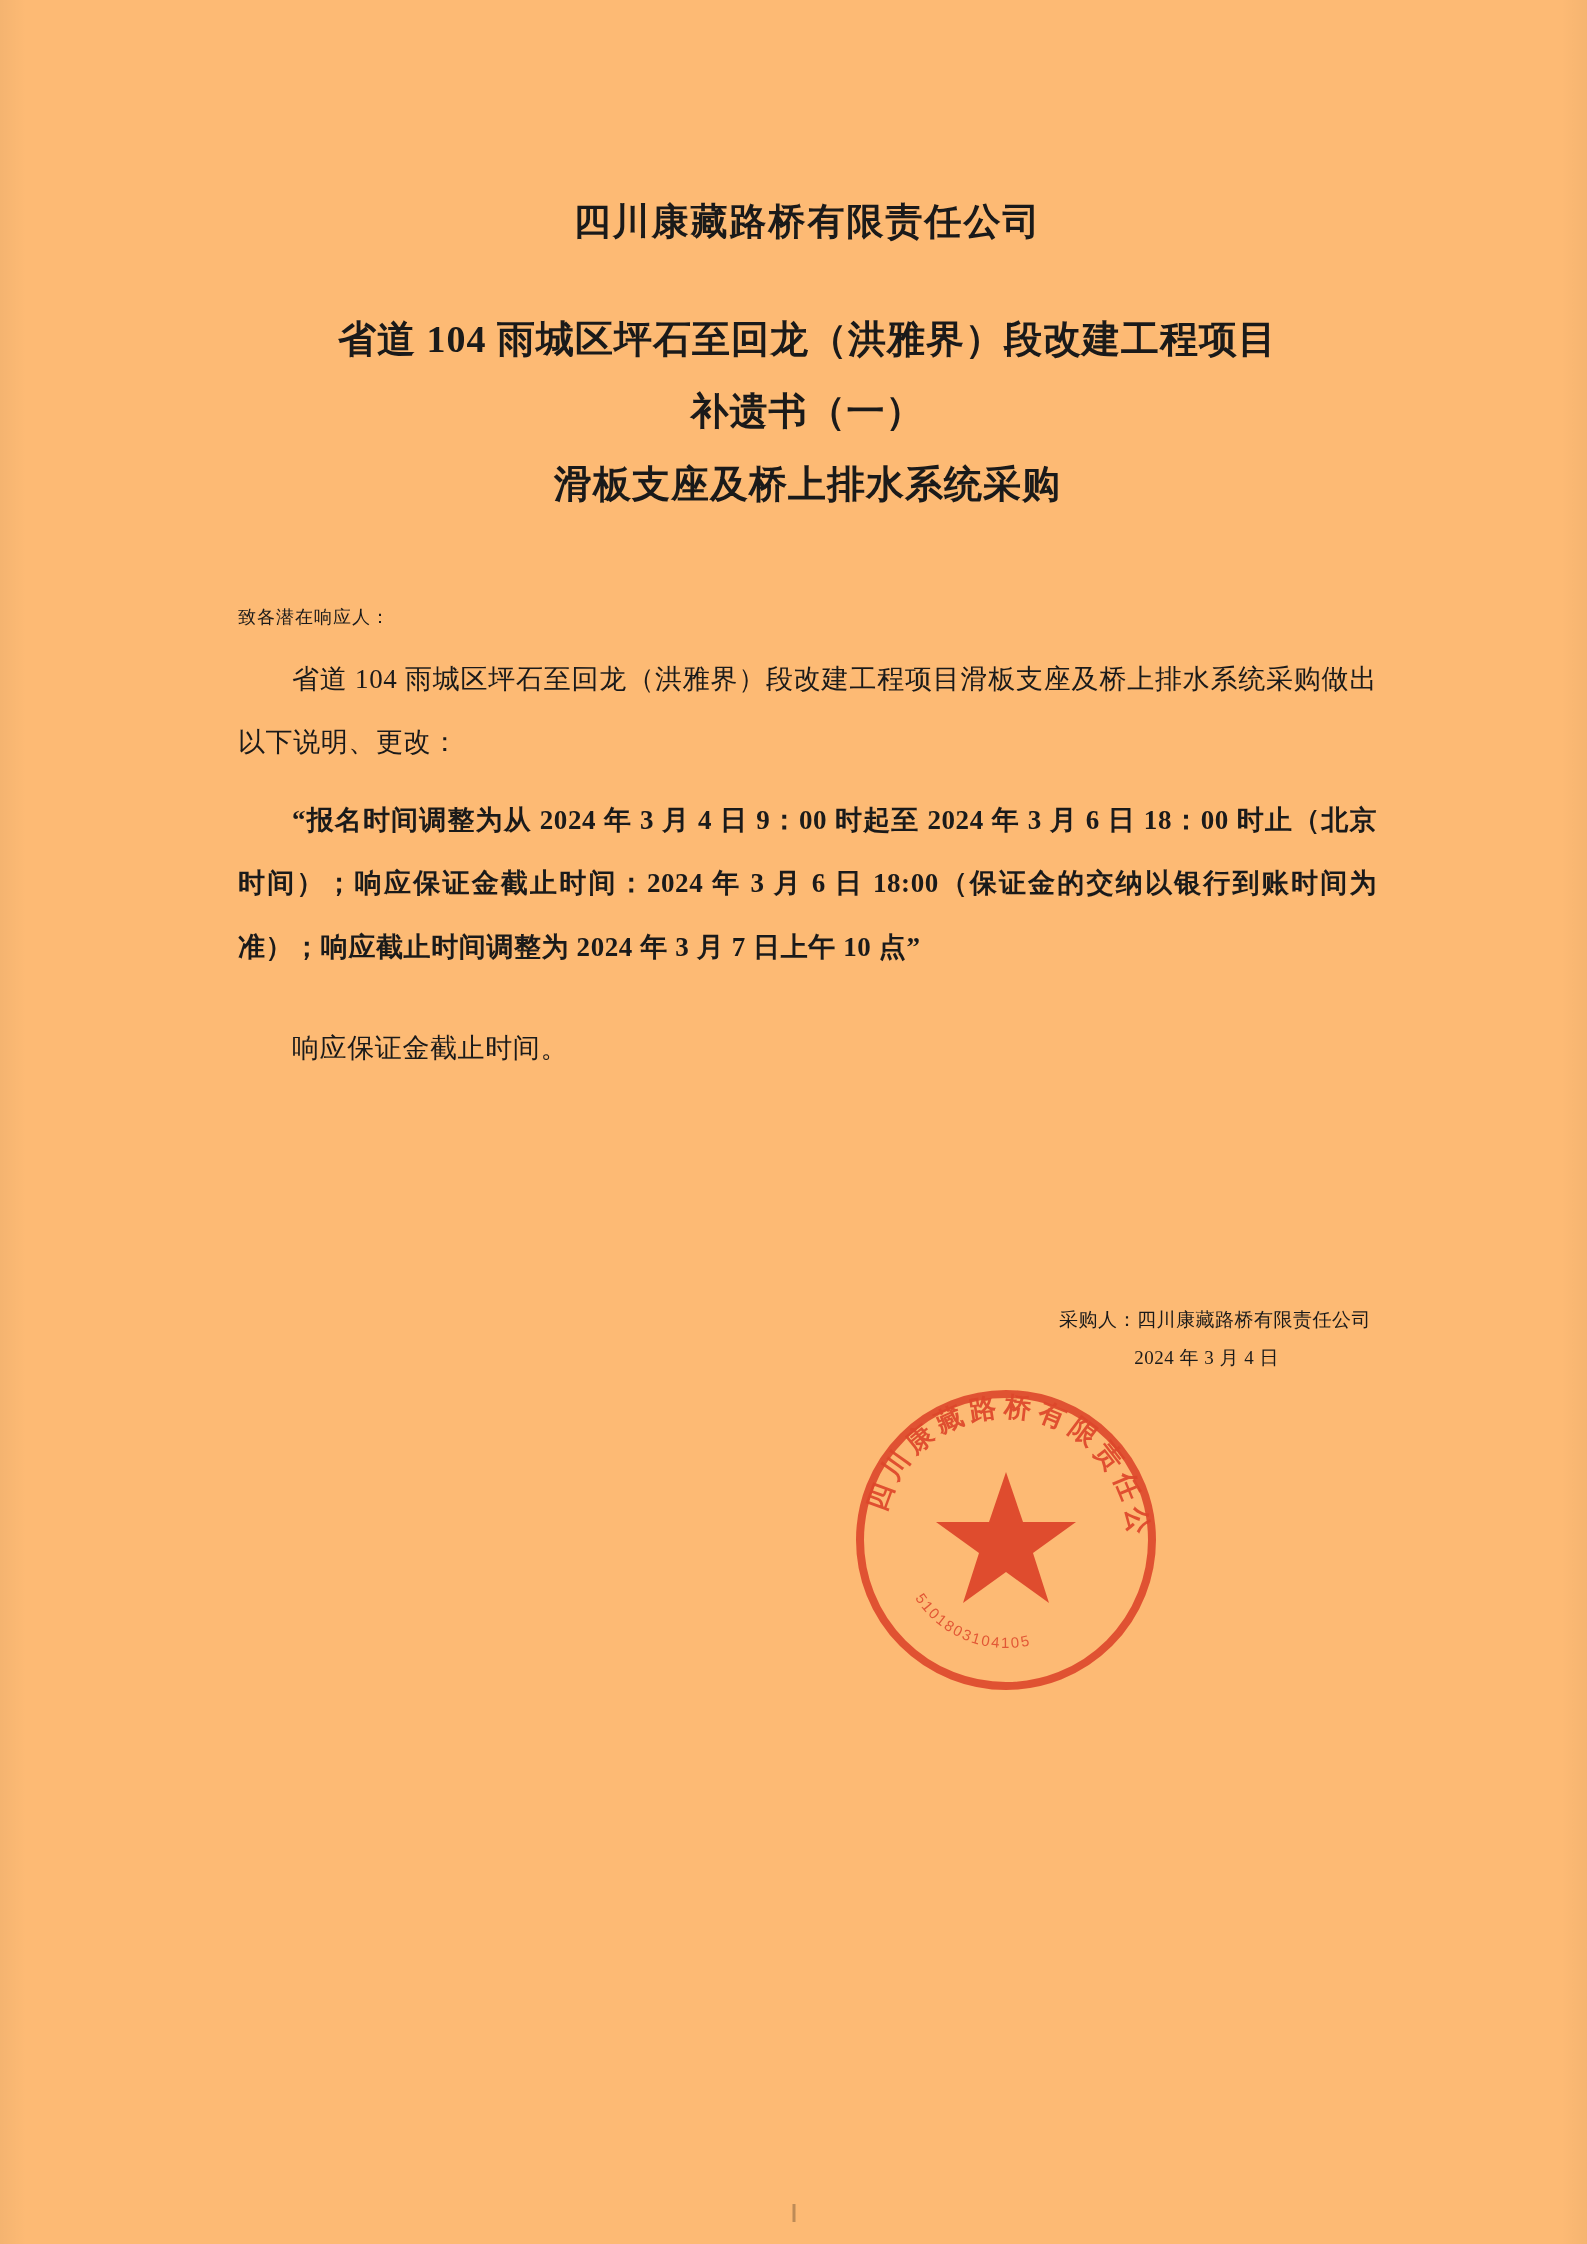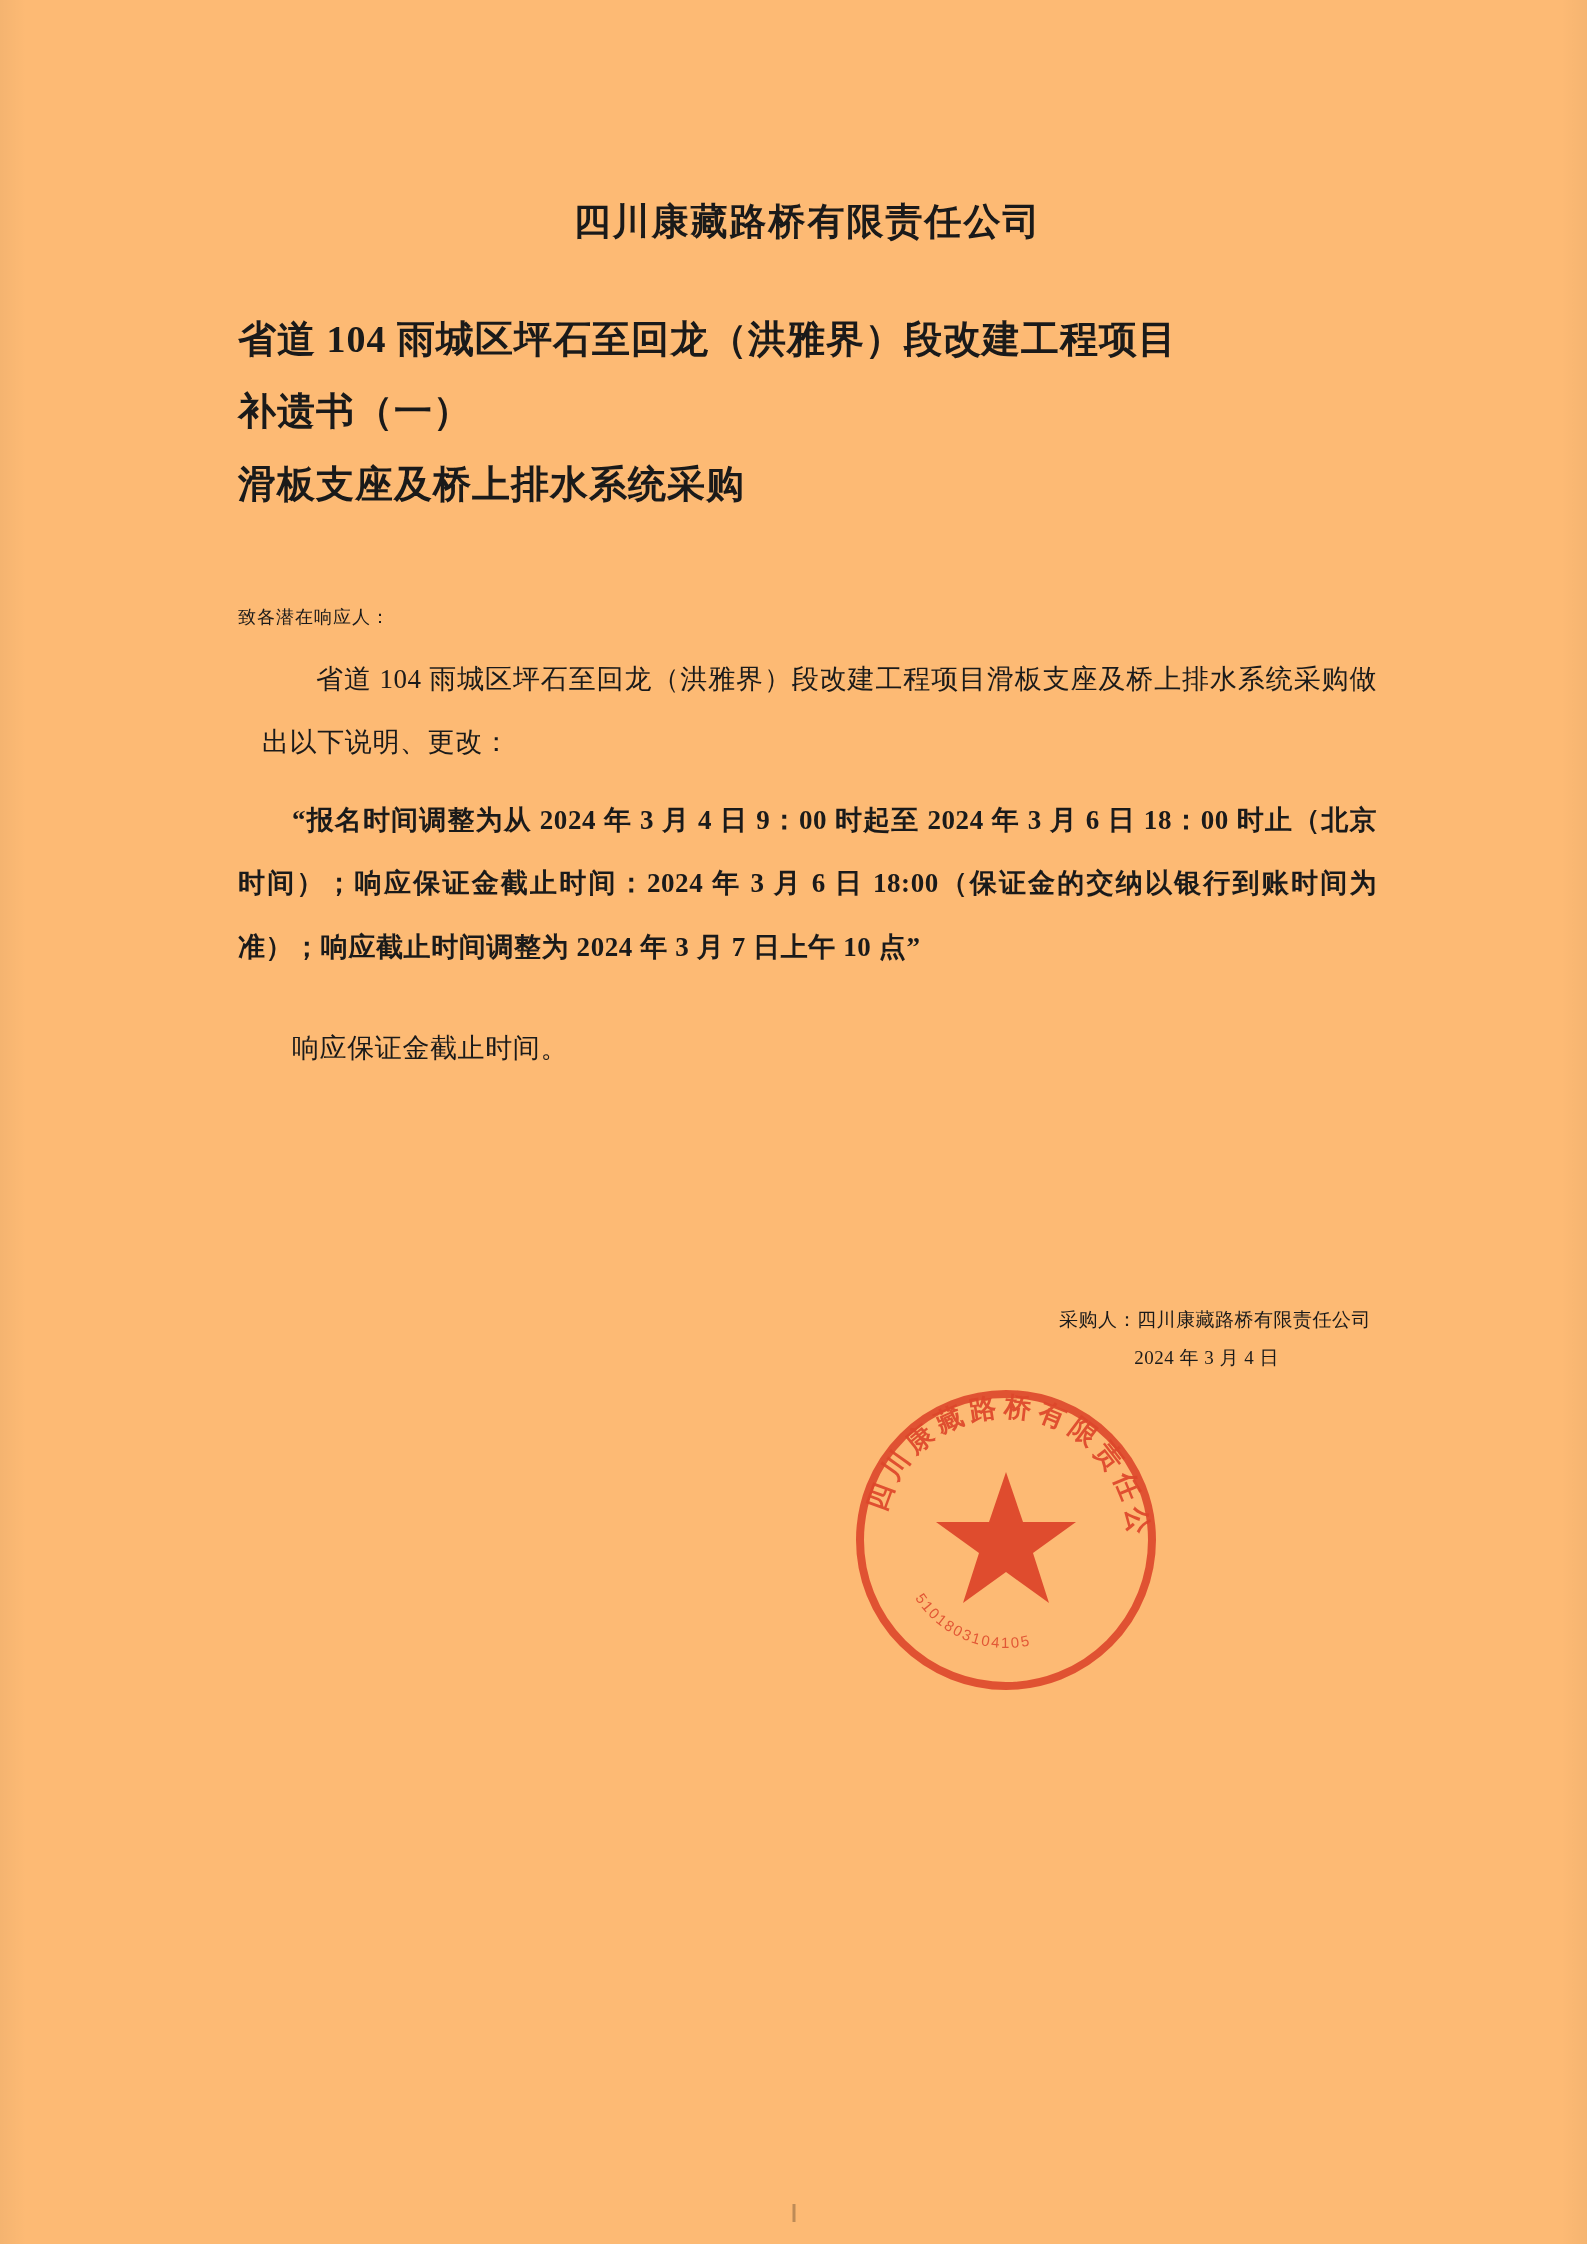--- a/index.html
+++ b/index.html
@@ -51,20 +51,21 @@
     margin-top: 196px;
     text-align: center;
     font-size: 37px;
     font-weight: bold;
     letter-spacing: 2px;
     line-height: 1.4;
   }
 
   .doc-title {
     margin-top: 60px;
+    text-align: center;
     font-size: 38px;
     font-weight: bold;
     line-height: 1.65;
     letter-spacing: 1px;
   }
   .doc-title .line {
     display: block;
   }
   .doc-title .line.sub {
     margin-top: 10px;
@@ -81,21 +82,20 @@
     font-size: 27px;
     line-height: 2.35;
     letter-spacing: 0.6px;
     margin: 0;
     text-indent: 2em;
     text-align: justify;
   }
 
   p.body-par.first {
     margin-top: 14px;
-    margin-left: 24px;
   }
 
   p.body-par.quoted {
     margin-top: 14px;
     font-weight: bold;
   }
 
   p.body-par.tail {
     margin-top: 38px;
   }

